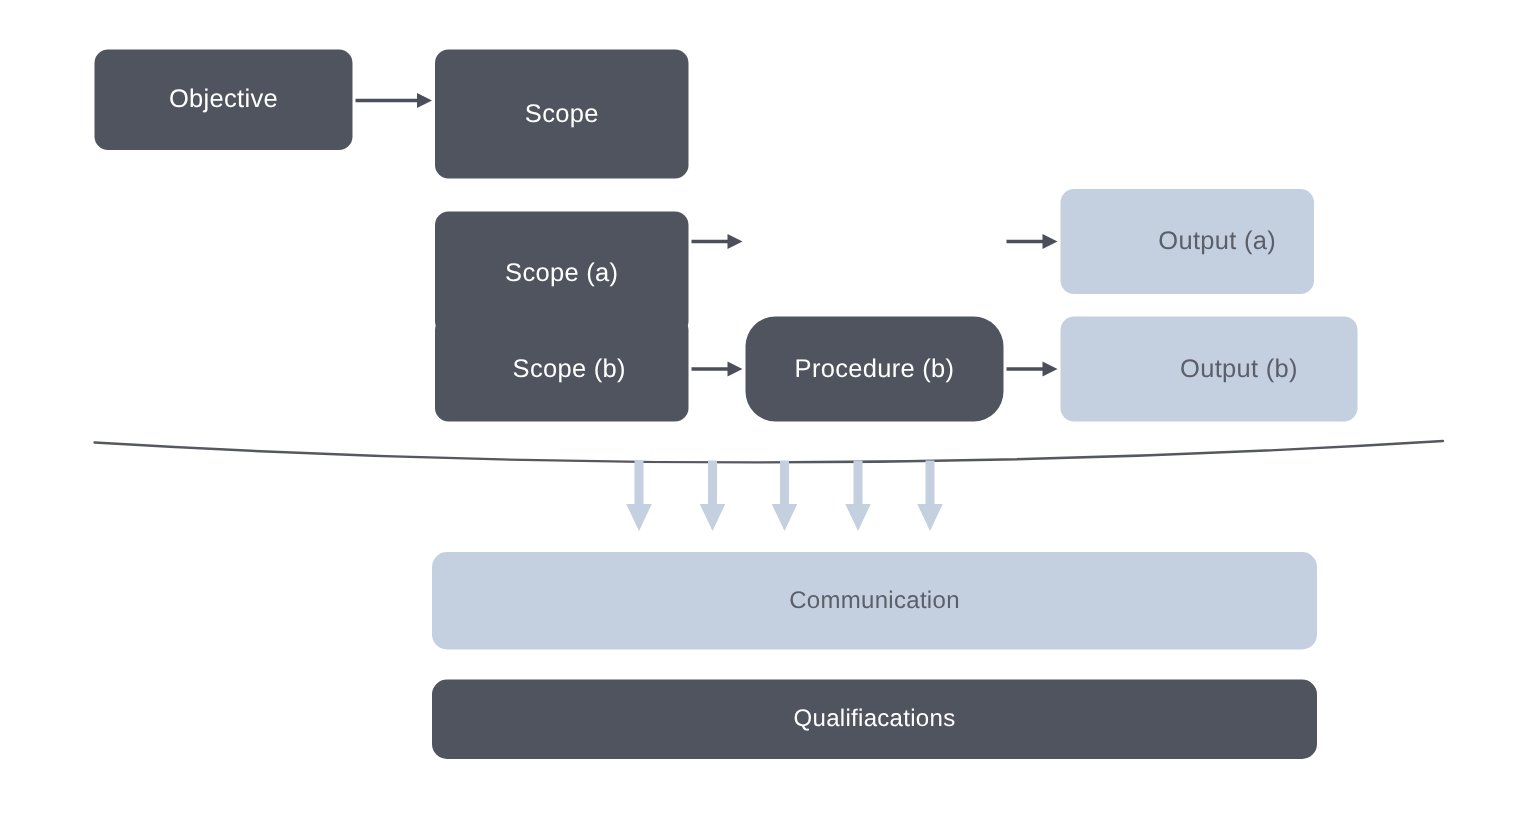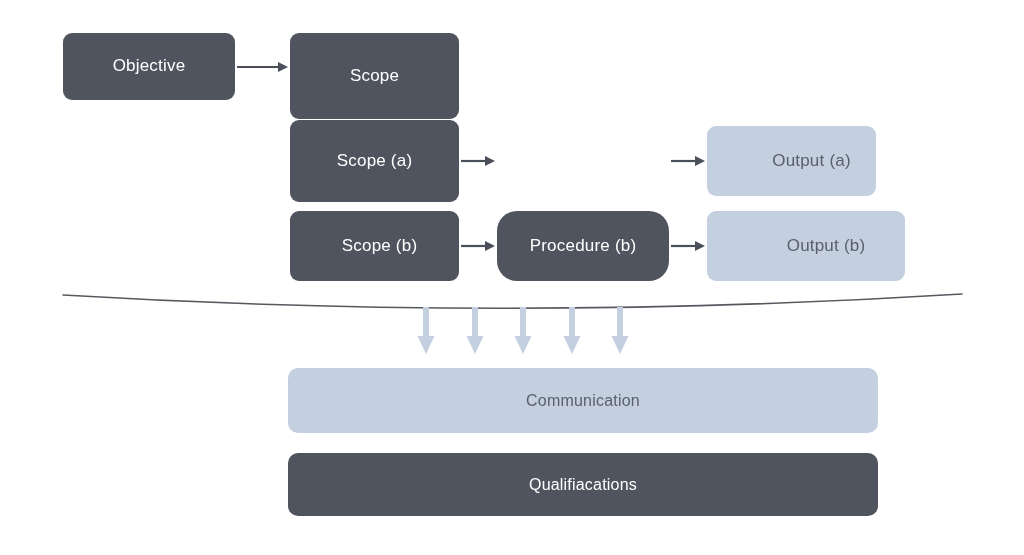--- a/index.html
+++ b/index.html
@@ -74,40 +74,40 @@
 <body>
 
 <div id="canvas">
 
   <div class="node dark" style="left: 63px; top: 33px; width: 172px; height: 67px;">
     <span>Objective</span>
   </div>
   <div class="node dark" style="left: 290px; top: 33px; width: 169px; height: 86px;">
     <span>Scope</span>
   </div>
-  <div class="node dark" style="left: 290px; top: 120px; width: 169px; height: 82px;">
+  <div class="node dark" style="left: 290px; top: 141px; width: 169px; height: 82px;">
     <span>Scope (a)</span>
   </div>
   <div class="node light" style="left: 707px; top: 126px; width: 169px; height: 70px;">
     <span>Output (a)</span>
   </div>
   <div class="node dark" style="left: 290px; top: 211px; width: 169px; height: 70px; padding-left: 10px;">
     <span>Scope (b)</span>
   </div>
   <div class="node dark" style="left: 497px; top: 211px; width: 172px; height: 70px; border-radius: 20px;">
     <span>Procedure (b)</span>
   </div>
   <div class="node light" style="left: 707px; top: 211px; width: 198px; height: 70px;">
     <span>Output (b)</span>
   </div>
 
   <div class="bar light" style="left: 288px; top: 368px; width: 590px; height: 65px; text-align: center;">
     <span>Communication</span>
   </div>
-  <div class="bar dark" style="left: 288px; top: 453px; width: 590px; height: 63px;">
+  <div class="bar dark" style="left: 288px; top: 453px; width: 590px; height: 53px;">
     <span>Qualifiacations</span>
   </div>
 
   <svg class="overlay" viewBox="0 0 1024 555">
     <g id="connector-layer">
         <line x1="237" y1="67" x2="279" y2="67" stroke="#4b4f59" stroke-width="2.2"></line>
         <polygon points="288,67 278,62 278,72" fill="#4b4f59"></polygon>
         <line x1="461" y1="161" x2="486" y2="161" stroke="#4b4f59" stroke-width="2.2"></line>
         <polygon points="495,161 485,156 485,166" fill="#4b4f59"></polygon>
         <line x1="671" y1="161" x2="696" y2="161" stroke="#4b4f59" stroke-width="2.2"></line>

